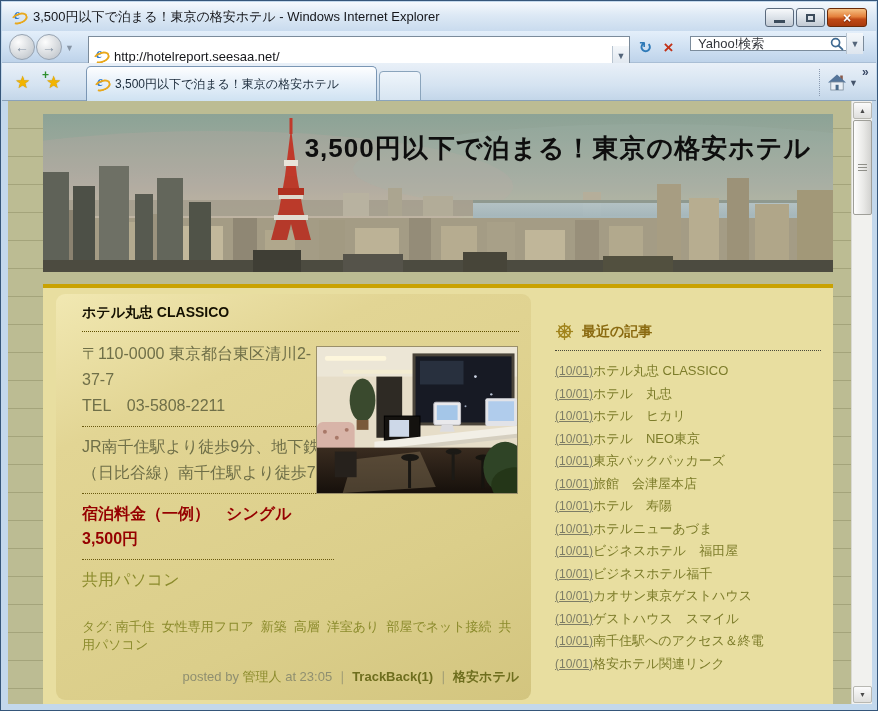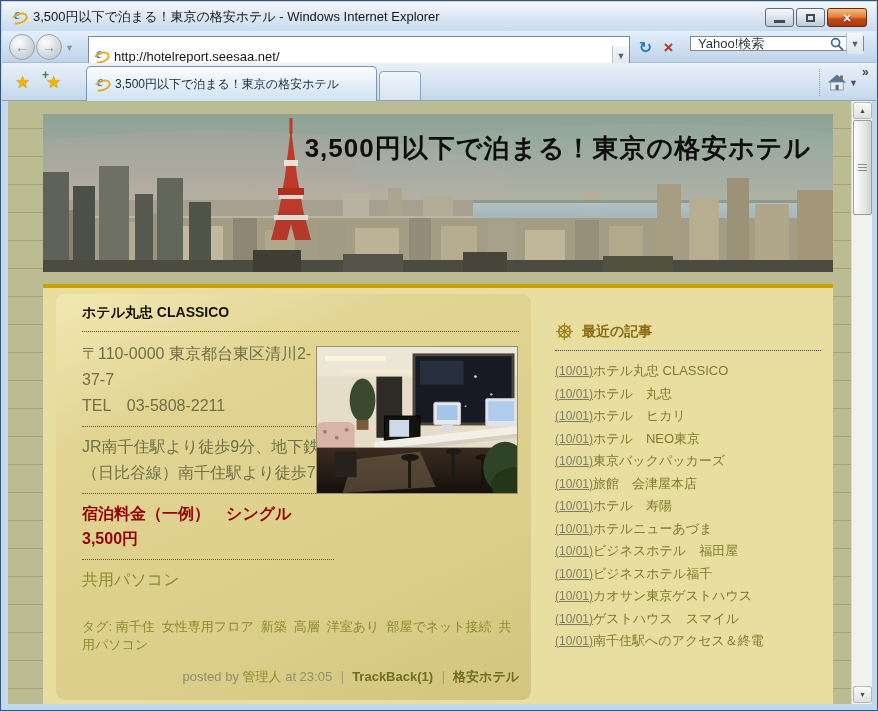--- a/index.html
+++ b/index.html
@@ -385,20 +385,21 @@
               <div class="sb-item"><span class="sb-date">(10/01)</span><span class="sb-label">ビジネスホテル　福田屋</span></div>
 
               <div class="sb-item"><span class="sb-date">(10/01)</span><span class="sb-label">ビジネスホテル福千</span></div>
 
               <div class="sb-item"><span class="sb-date">(10/01)</span><span class="sb-label">カオサン東京ゲストハウス</span></div>
 
               <div class="sb-item"><span class="sb-date">(10/01)</span><span class="sb-label">ゲストハウス　スマイル</span></div>
 
               <div class="sb-item"><span class="sb-date">(10/01)</span><span class="sb-label">南千住駅へのアクセス＆終電</span></div>
 
+              <div class="sb-item"><span class="sb-date">(10/01)</span><span class="sb-label">格安ホテル関連リンク</span></div>
             </div>
 
         </div>
       </div>
     </div>
   </div>
 
   <div class="scrollbar">
     <div class="sb-btn up">
         <span>▲</span>

